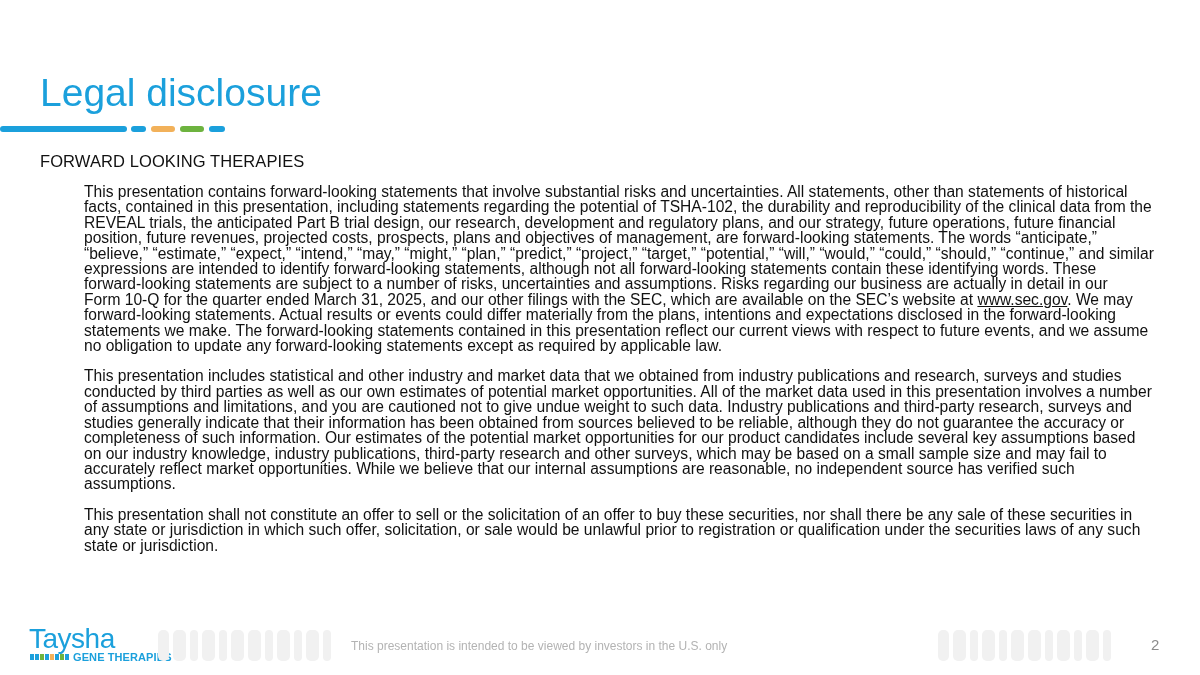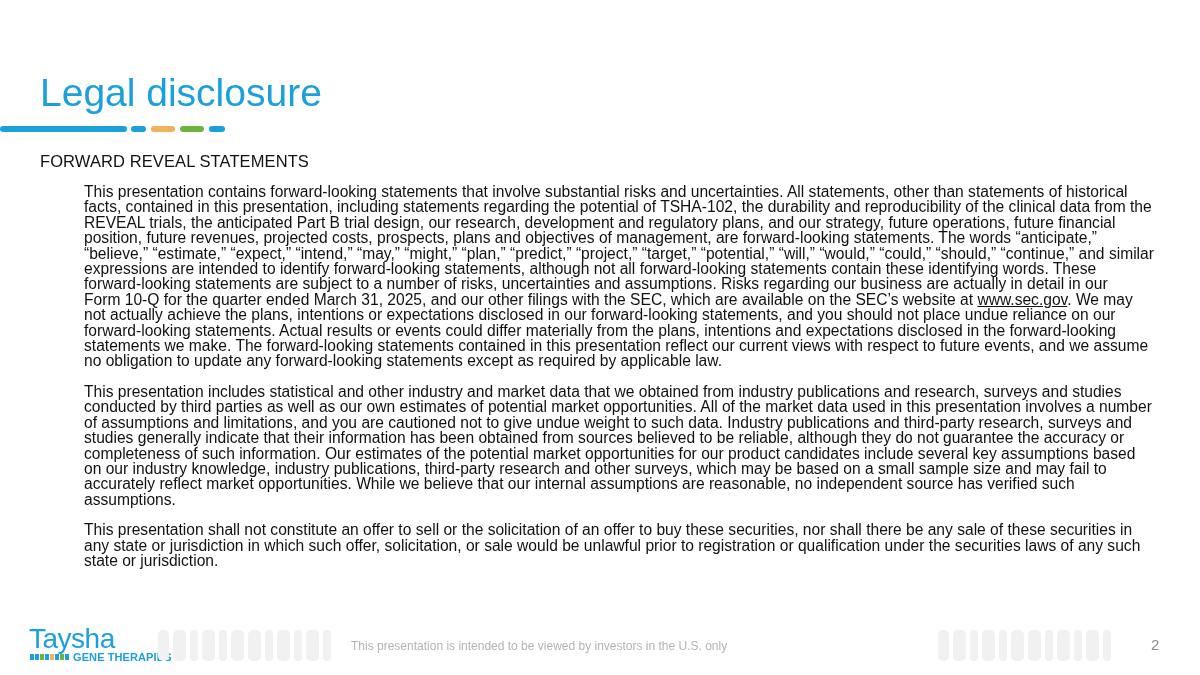--- a/index.html
+++ b/index.html
@@ -44,32 +44,31 @@
 
 <div class="divider">
   <span class="seg" style="left:0;width:127px;background:#1ba0dc"></span>
   <span class="seg" style="left:131px;width:15px;background:#1ba0dc"></span>
   <span class="seg" style="left:151px;width:24px;background:#f2b15a"></span>
   <span class="seg" style="left:180px;width:24px;background:#6db33f"></span>
   <span class="seg" style="left:209px;width:16px;background:#1ba0dc"></span>
 </div>
 
 <div class="content">
-  <div class="section-heading">FORWARD REVEAL STATEMENTS</div>
+  <div class="section-heading">FORWARD LOOKING THERAPIES</div>
 
   <div class="para">
     <span class="line">This presentation contains forward-looking statements that involve substantial risks and uncertainties. All statements, other than statements of historical</span>
     <span class="line">facts, contained in this presentation, including statements regarding the potential of TSHA-102, the durability and reproducibility of the clinical data from the</span>
     <span class="line">REVEAL trials, the anticipated Part B trial design, our research, development and regulatory plans, and our strategy, future operations, future financial</span>
     <span class="line">position, future revenues, projected costs, prospects, plans and objectives of management, are forward-looking statements. The words “anticipate,”</span>
     <span class="line">“believe,” “estimate,” “expect,” “intend,” “may,” “might,” “plan,” “predict,” “project,” “target,” “potential,” “will,” “would,” “could,” “should,” “continue,” and similar</span>
     <span class="line">expressions are intended to identify forward-looking statements, although not all forward-looking statements contain these identifying words. These</span>
     <span class="line">forward-looking statements are subject to a number of risks, uncertainties and assumptions. Risks regarding our business are actually in detail in our</span>
     <span class="line"><span>Form 10-Q for the quarter ended March 31, 2025, and our other filings with the SEC, which are available on the SEC’s website at </span><a class="link">www.sec.gov</a><span>. We may</span></span>
-    <span class="line">not actually achieve the plans, intentions or expectations disclosed in our forward-looking statements, and you should not place undue reliance on our</span>
     <span class="line">forward-looking statements. Actual results or events could differ materially from the plans, intentions and expectations disclosed in the forward-looking</span>
     <span class="line">statements we make. The forward-looking statements contained in this presentation reflect our current views with respect to future events, and we assume</span>
     <span class="line">no obligation to update any forward-looking statements except as required by applicable law.</span>
   </div>
 
   <div class="para">
     <span class="line">This presentation includes statistical and other industry and market data that we obtained from industry publications and research, surveys and studies</span>
     <span class="line">conducted by third parties as well as our own estimates of potential market opportunities. All of the market data used in this presentation involves a number</span>
     <span class="line">of assumptions and limitations, and you are cautioned not to give undue weight to such data. Industry publications and third-party research, surveys and</span>
     <span class="line">studies generally indicate that their information has been obtained from sources believed to be reliable, although they do not guarantee the accuracy or</span>

